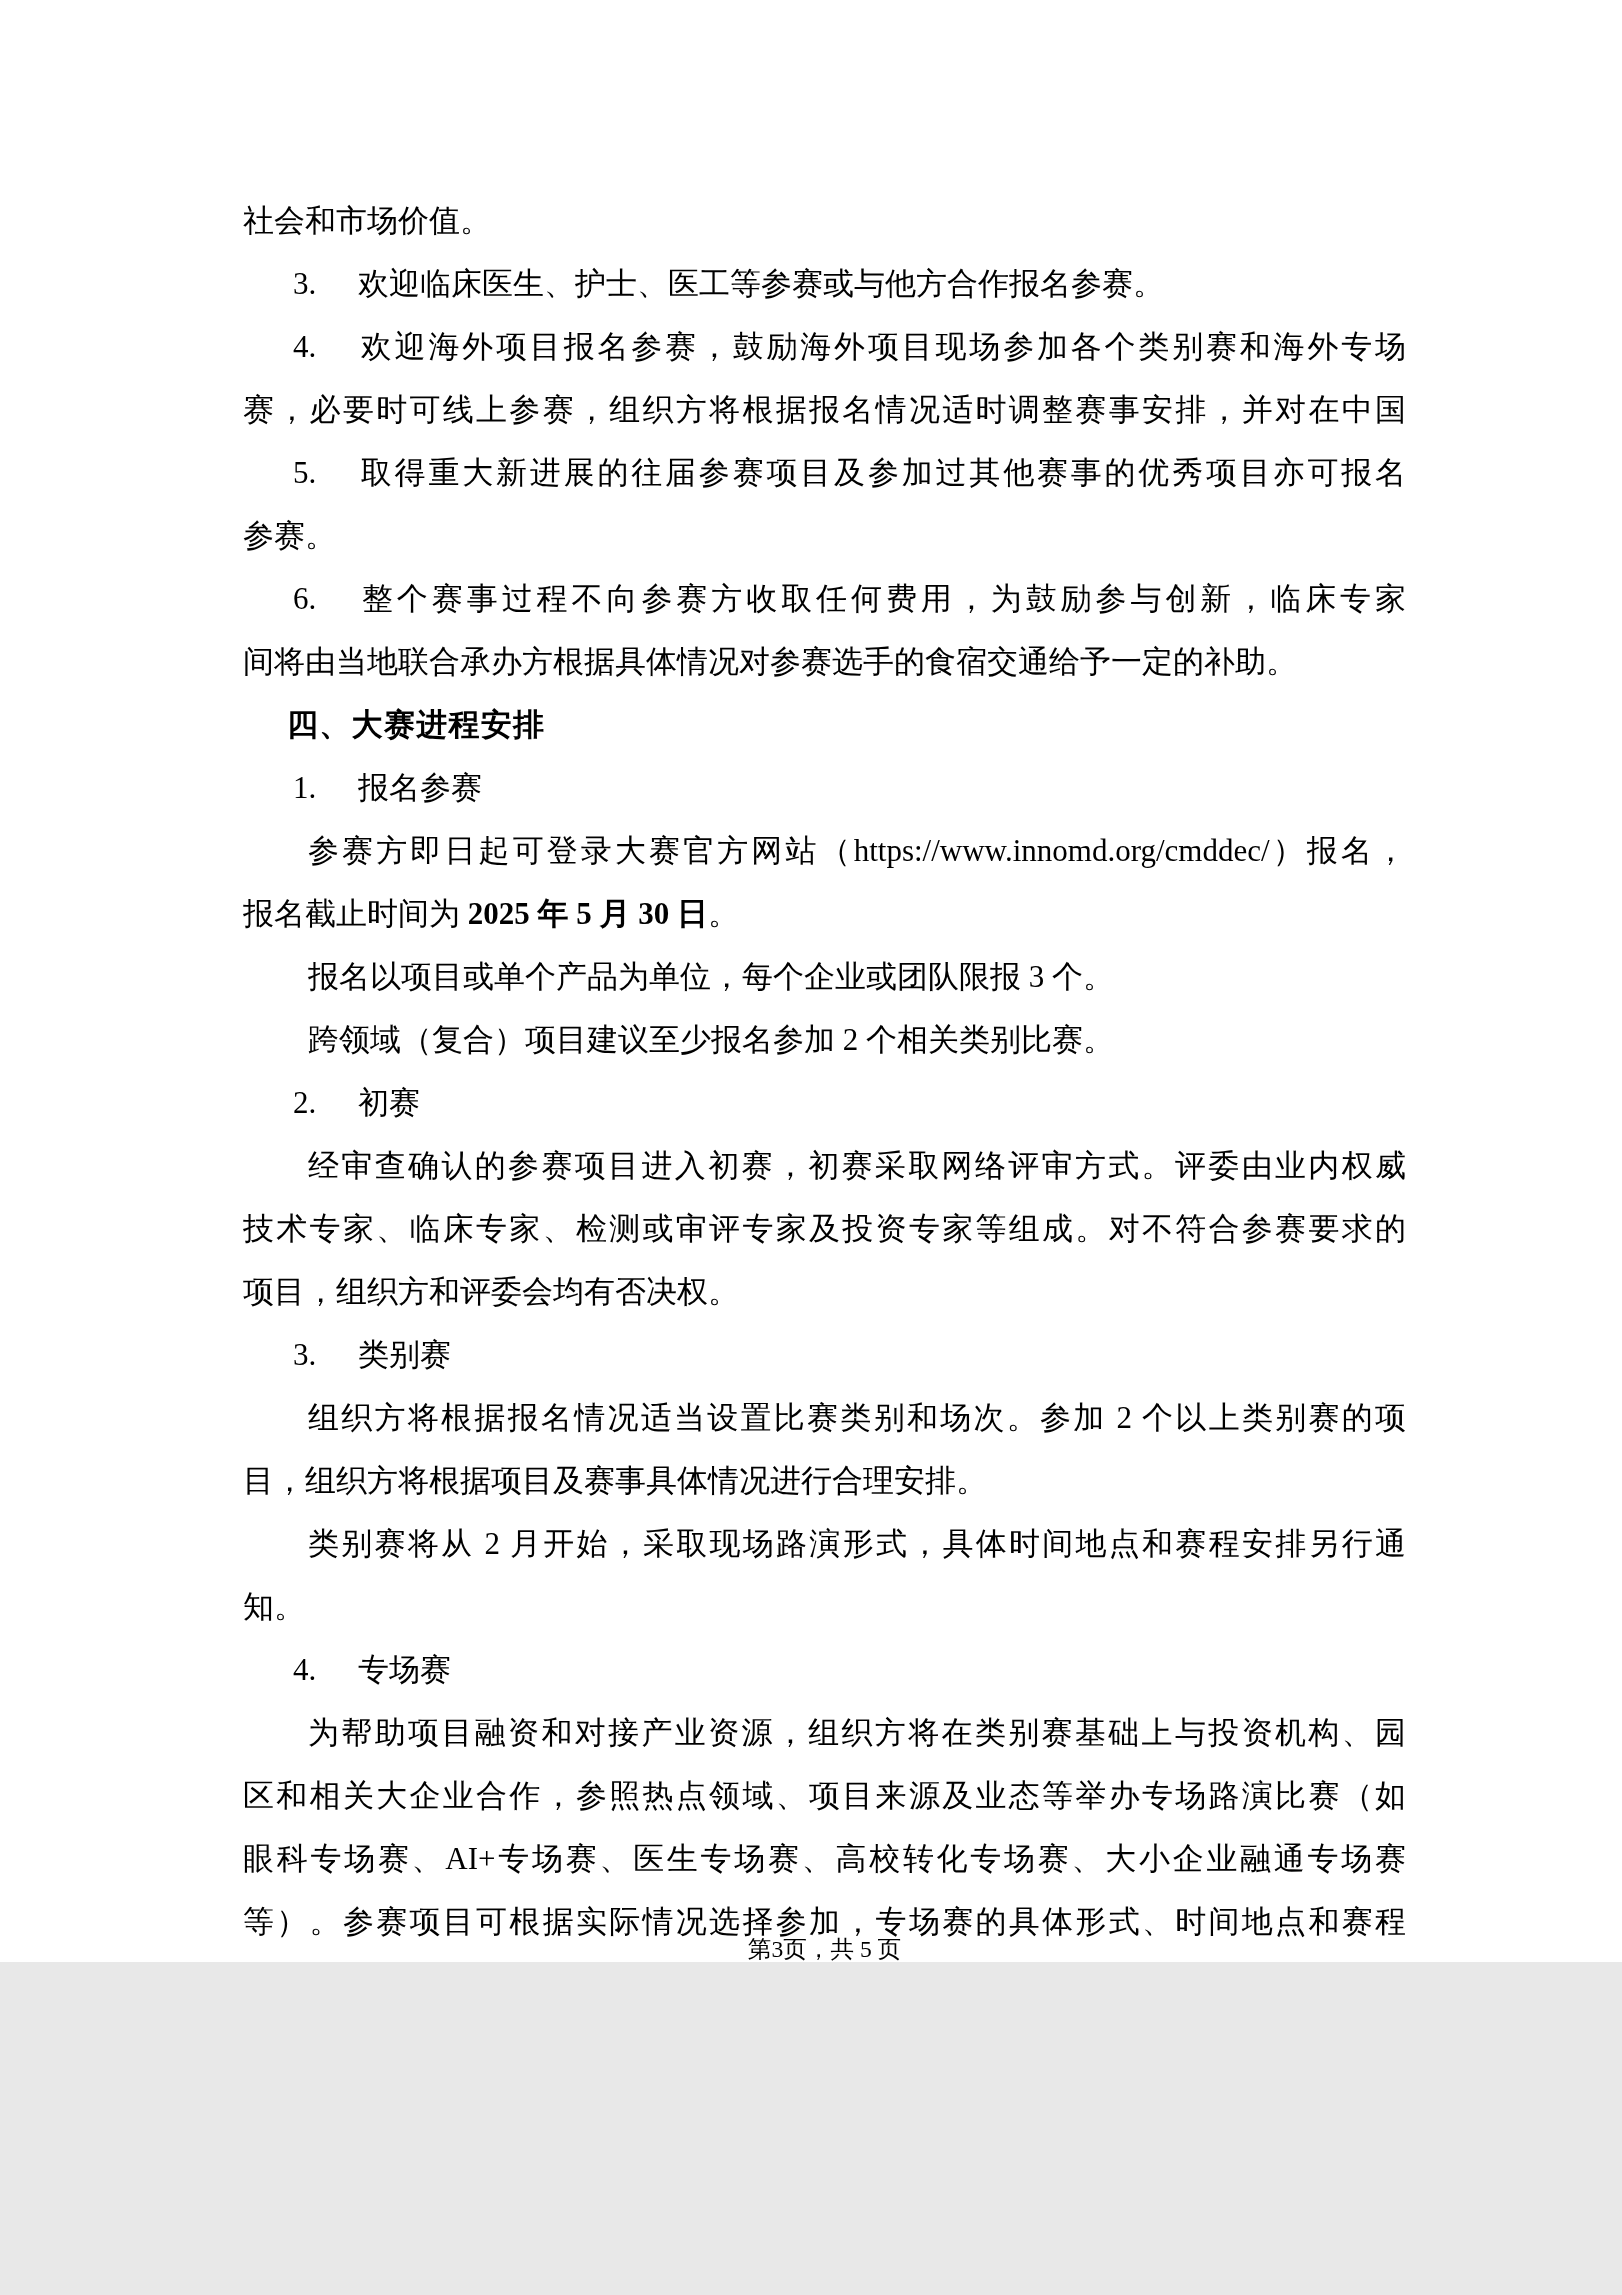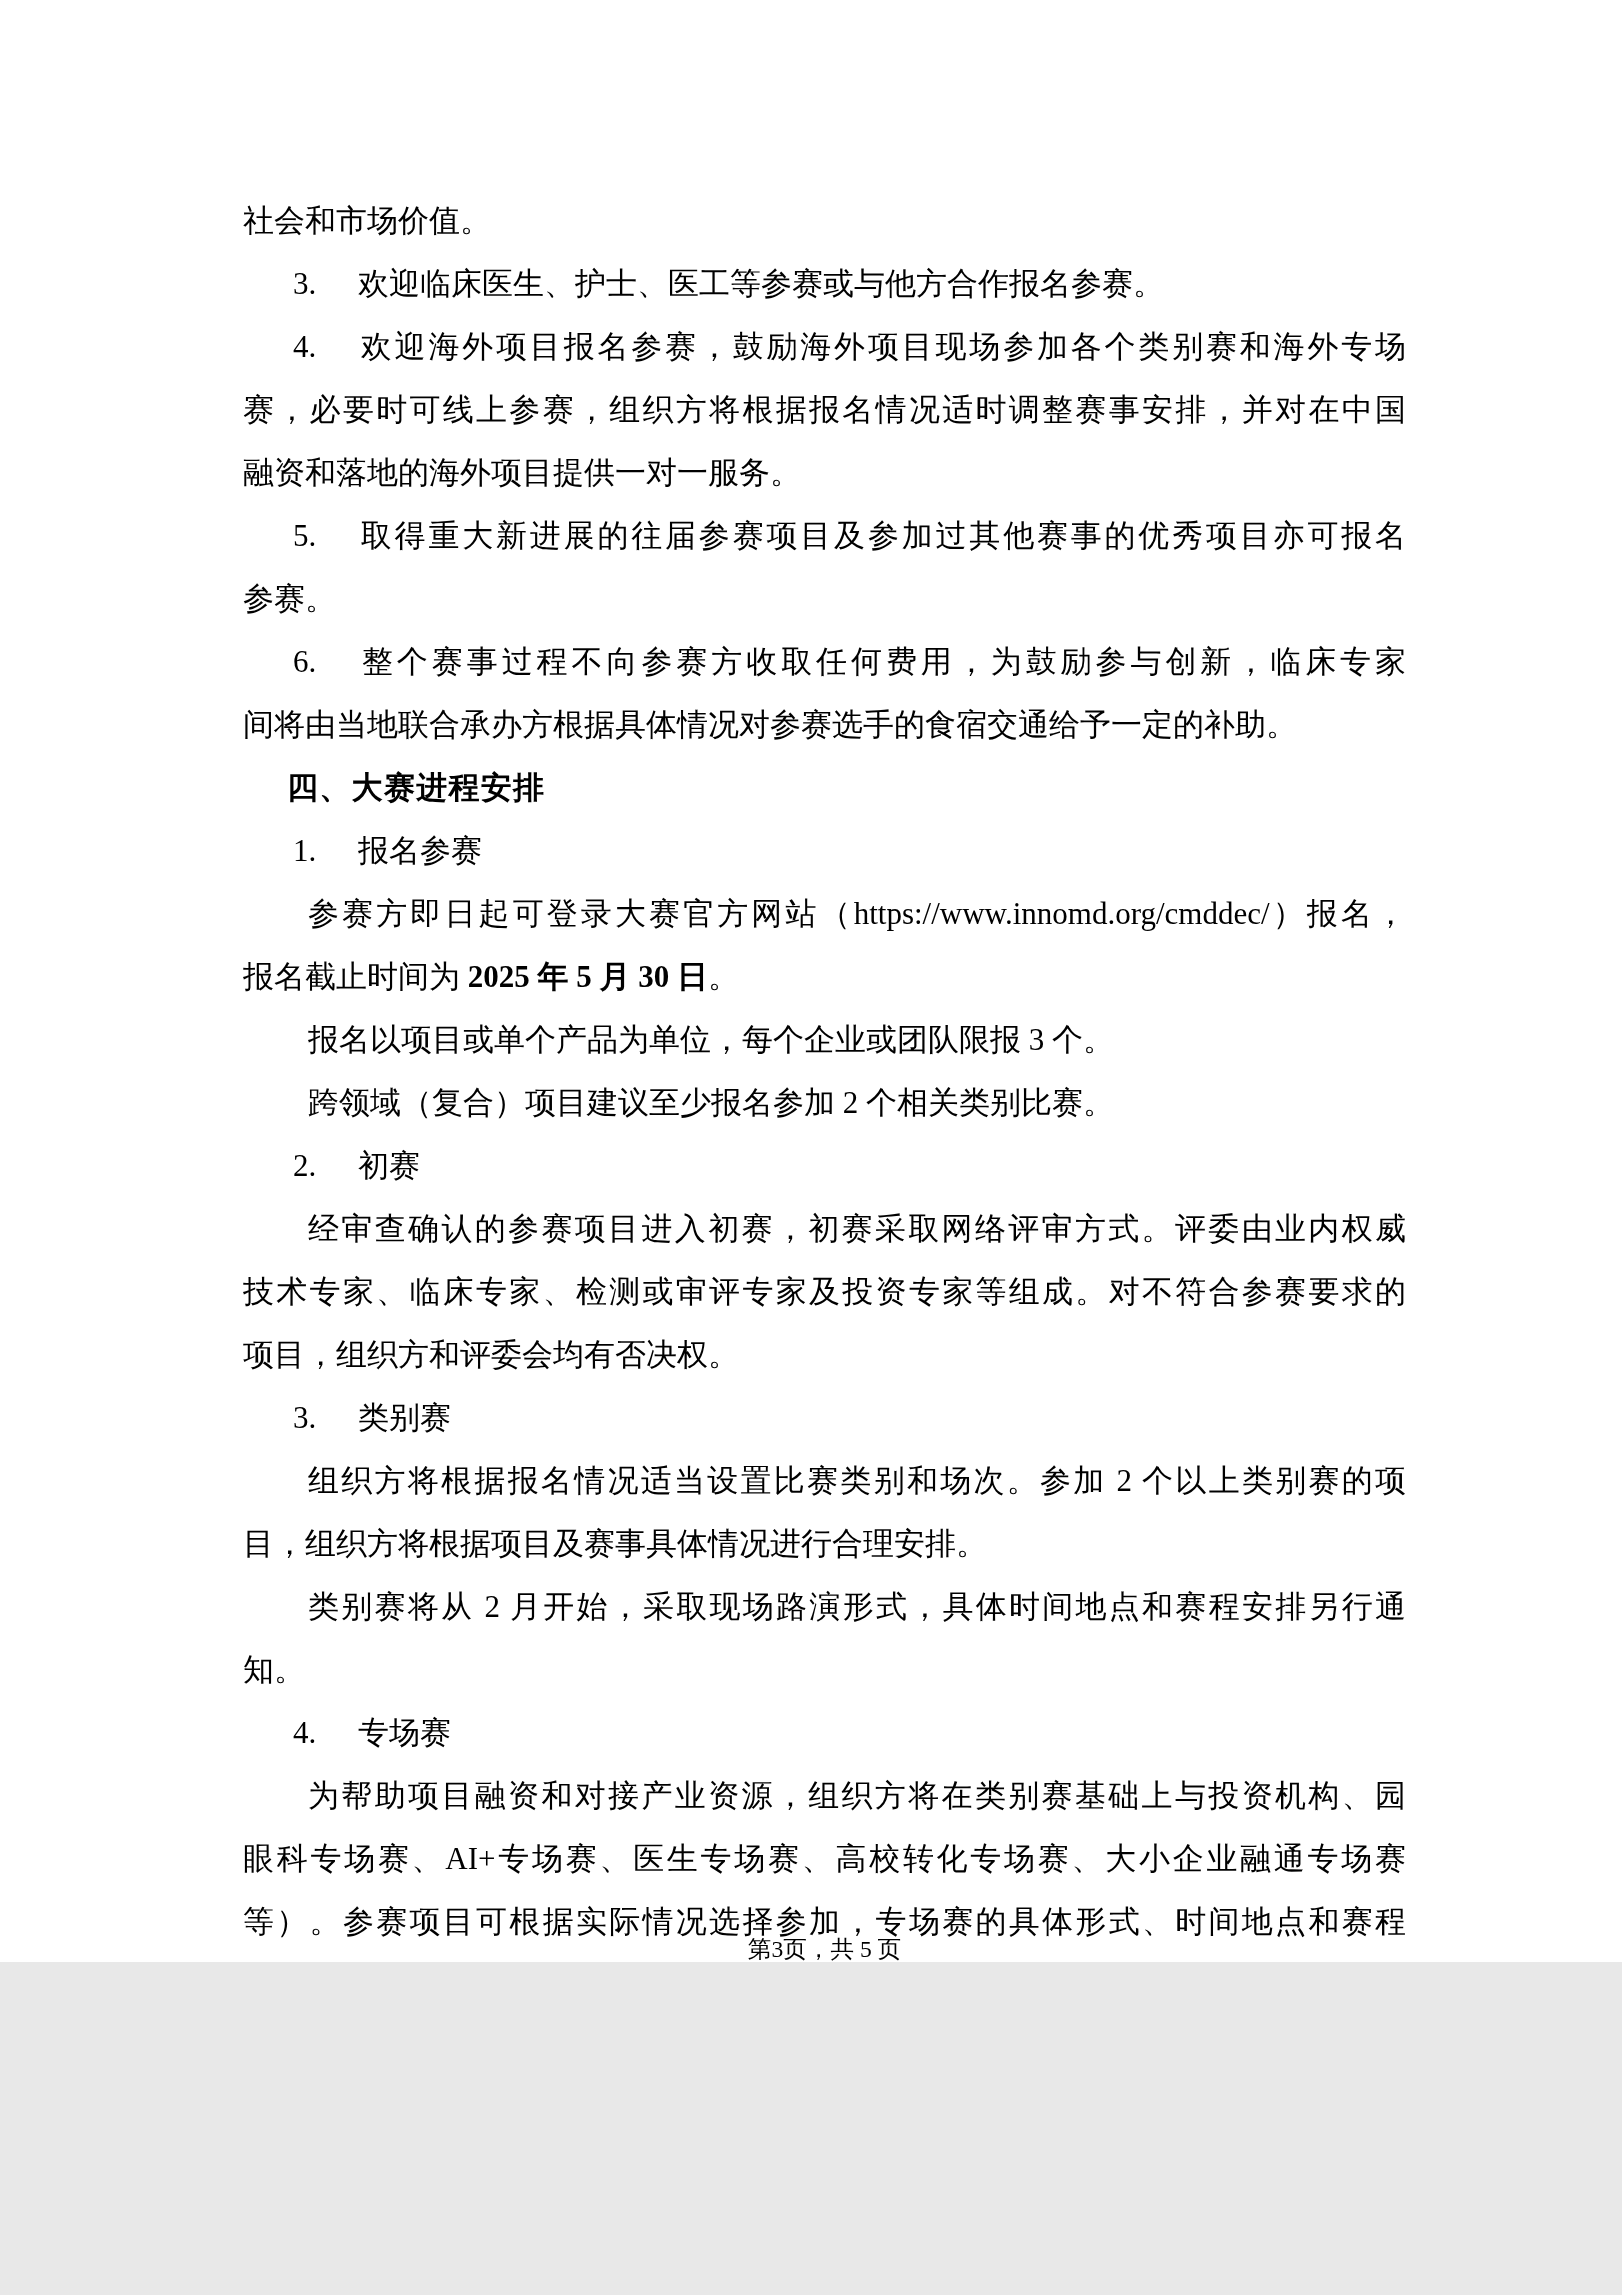--- a/index.html
+++ b/index.html
@@ -58,21 +58,20 @@
 </style>
 </head>
 <body>
 
 <div class="page">
   <div class="content" id="lines-container">
       <div class="line plain"><span class="seg">社会和市场价值。</span></div>
       <div class="line numbered"><span class="num">3.</span><span class="seg">欢迎临床医生、护士、医工等参赛或与他方合作报名参赛。</span></div>
       <div class="line numbered justify"><span class="num">4.</span><span class="seg">欢迎海外项目报名参赛，鼓励海外项目现场参加各个类别赛和海外专场</span></div>
       <div class="line plain justify"><span class="seg">赛，必要时可线上参赛，组织方将根据报名情况适时调整赛事安排，并对在中国</span></div>
-      <div class="line plain"><span class="seg">融资和落地的海外项目提供一对一服务。</span></div>
       <div class="line numbered justify"><span class="num">5.</span><span class="seg">取得重大新进展的往届参赛项目及参加过其他赛事的优秀项目亦可报名</span></div>
       <div class="line plain"><span class="seg">参赛。</span></div>
       <div class="line numbered justify"><span class="num">6.</span><span class="seg">整个赛事过程不向参赛方收取任何费用，为鼓励参与创新，临床专家</span></div>
       <div class="line plain"><span class="seg">间将由当地联合承办方根据具体情况对参赛选手的食宿交通给予一定的补助。</span></div>
       <div class="line heading"><span class="seg bold">四、大赛进程安排</span></div>
       <div class="line numbered"><span class="num">1.</span><span class="seg">报名参赛</span></div>
       <div class="line para justify"><span class="seg">参赛方即日起可登录大赛官方网站（</span><span class="seg latin">https://www.innomd.org/cmddec/</span><span class="seg">）报名，</span></div>
       <div class="line plain"><span class="seg">报名截止时间为 </span><span class="seg bold">2025 年 5 月 30 日</span><span class="seg">。</span></div>
       <div class="line para"><span class="seg">报名以项目或单个产品为单位，每个企业或团队限报 3 个。</span></div>
       <div class="line para"><span class="seg">跨领域（复合）项目建议至少报名参加 2 个相关类别比赛。</span></div>
@@ -80,18 +79,19 @@
       <div class="line para justify"><span class="seg">经审查确认的参赛项目进入初赛，初赛采取网络评审方式。评委由业内权威</span></div>
       <div class="line plain justify"><span class="seg">技术专家、临床专家、检测或审评专家及投资专家等组成。对不符合参赛要求的</span></div>
       <div class="line plain"><span class="seg">项目，组织方和评委会均有否决权。</span></div>
       <div class="line numbered"><span class="num">3.</span><span class="seg">类别赛</span></div>
       <div class="line para justify"><span class="seg">组织方将根据报名情况适当设置比赛类别和场次。参加 2 个以上类别赛的项</span></div>
       <div class="line plain"><span class="seg">目，组织方将根据项目及赛事具体情况进行合理安排。</span></div>
       <div class="line para justify"><span class="seg">类别赛将从 2 月开始，采取现场路演形式，具体时间地点和赛程安排另行通</span></div>
       <div class="line plain"><span class="seg">知。</span></div>
       <div class="line numbered"><span class="num">4.</span><span class="seg">专场赛</span></div>
       <div class="line para justify"><span class="seg">为帮助项目融资和对接产业资源，组织方将在类别赛基础上与投资机构、园</span></div>
+      <div class="line plain justify"><span class="seg">区和相关大企业合作，参照热点领域、项目来源及业态等举办专场路演比赛（如</span></div>
       <div class="line plain justify"><span class="seg">眼科专场赛、AI+专场赛、医生专场赛、高校转化专场赛、大小企业融通专场赛</span></div>
       <div class="line plain justify"><span class="seg">等）。参赛项目可根据实际情况选择参加，专场赛的具体形式、时间地点和赛程</span></div>
     </div>
   <div class="footer">第3页，共 5 页</div>
 </div>
 
 
 </body></html>

